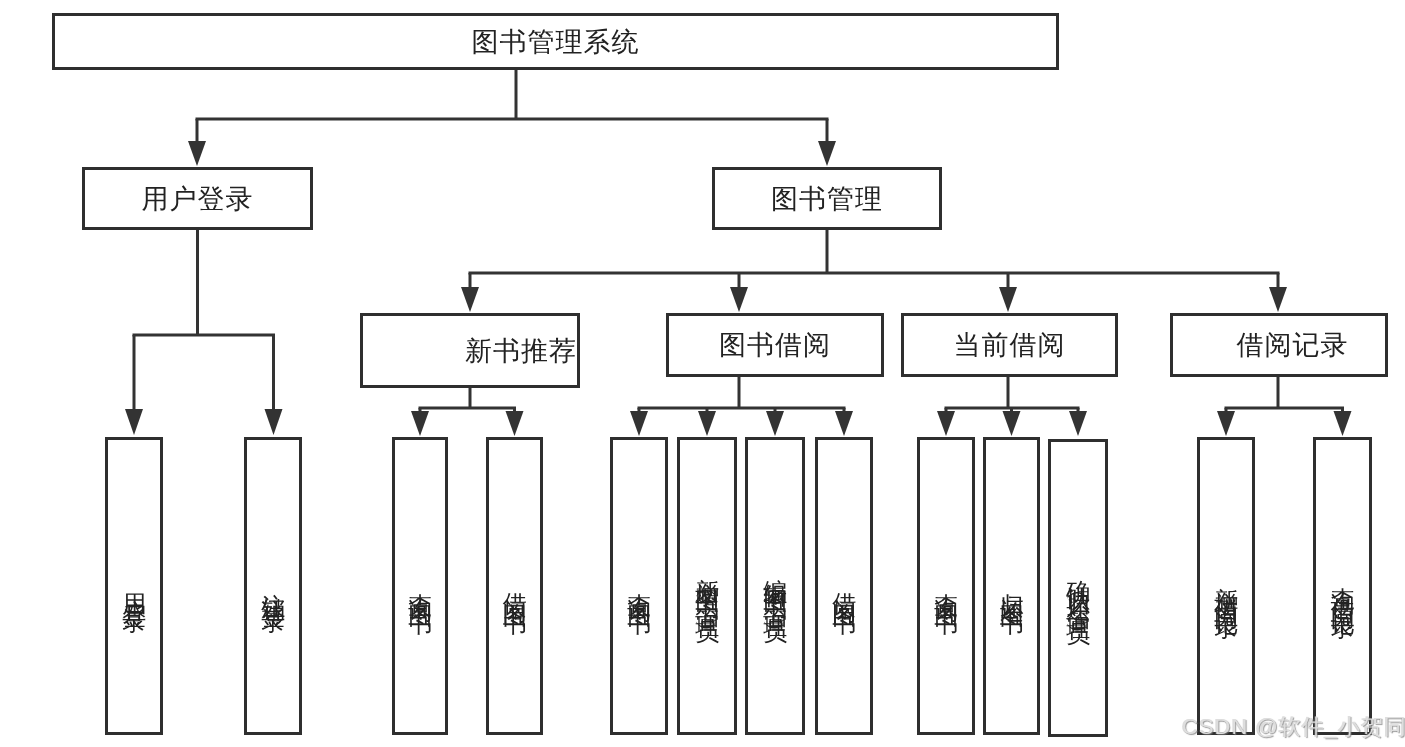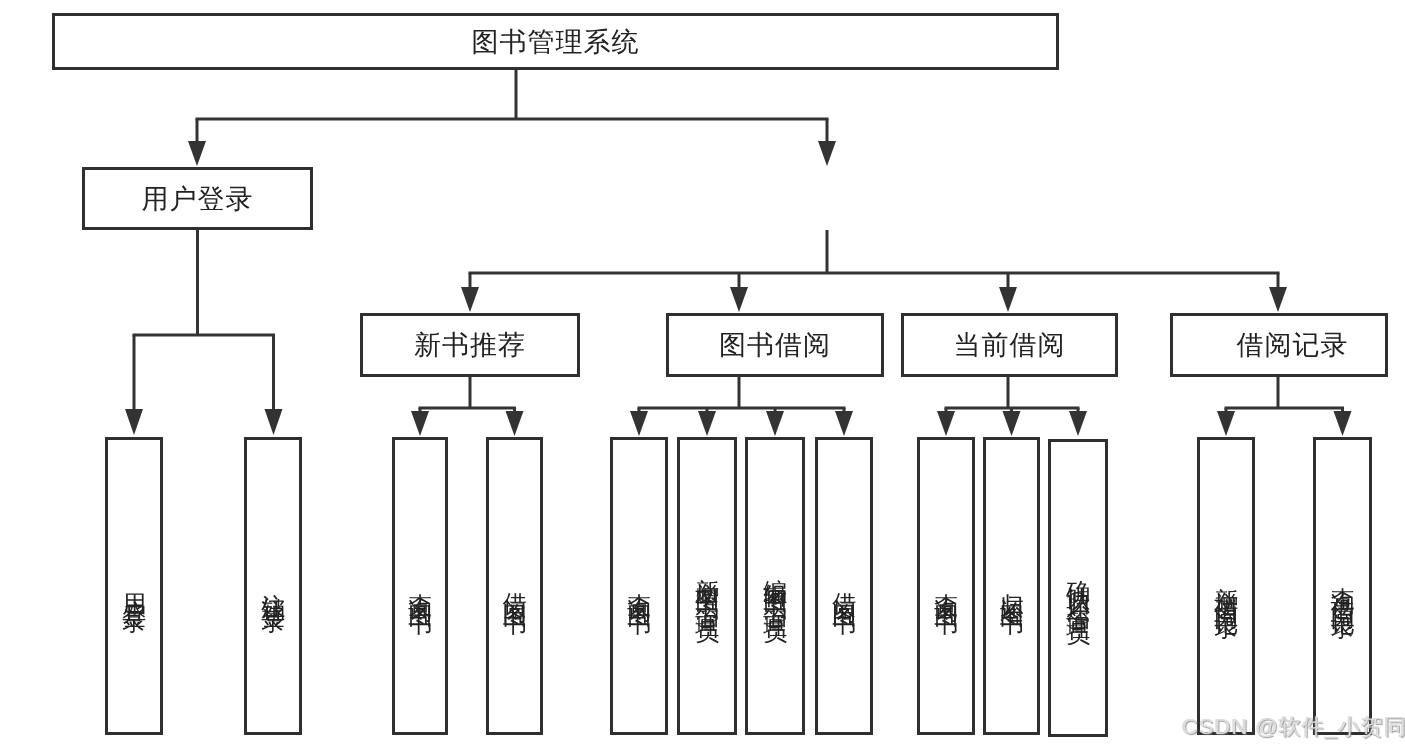--- a/index.html
+++ b/index.html
@@ -110,22 +110,25 @@
     </g>
   </svg>
 
   <div class="node hbox" style="left:12px;top:13px;width:1007px;height:57px;margin-left:40px;">
     <span>图书管理系统</span>
   </div>
 
   <div class="node hbox" style="left:82px;top:167px;width:231px;height:63px;">
     <span>用户登录</span>
   </div>
+  <div class="node hbox" style="left:712px;top:167px;width:230px;height:63px;">
+    <span>图书管理</span>
+  </div>
 
-  <div class="node hbox" style="left:360px;top:313px;width:220px;height:64px;">
+  <div class="node hbox" style="left:360px;top:313px;width:220px;height:75px;justify-content:flex-end;">
     <span>新书推荐</span>
   </div>
   <div class="node hbox" style="left:630px;top:313px;width:218px;height:64px;margin-left:36px;">
     <span>图书借阅</span>
   </div>
   <div class="node hbox" style="left:901px;top:313px;width:217px;height:64px;">
     <span>当前借阅</span>
   </div>
   <div class="node hbox" style="left:1170px;top:313px;width:218px;height:64px;padding-left:27px;">
     <span>借阅记录</span>

